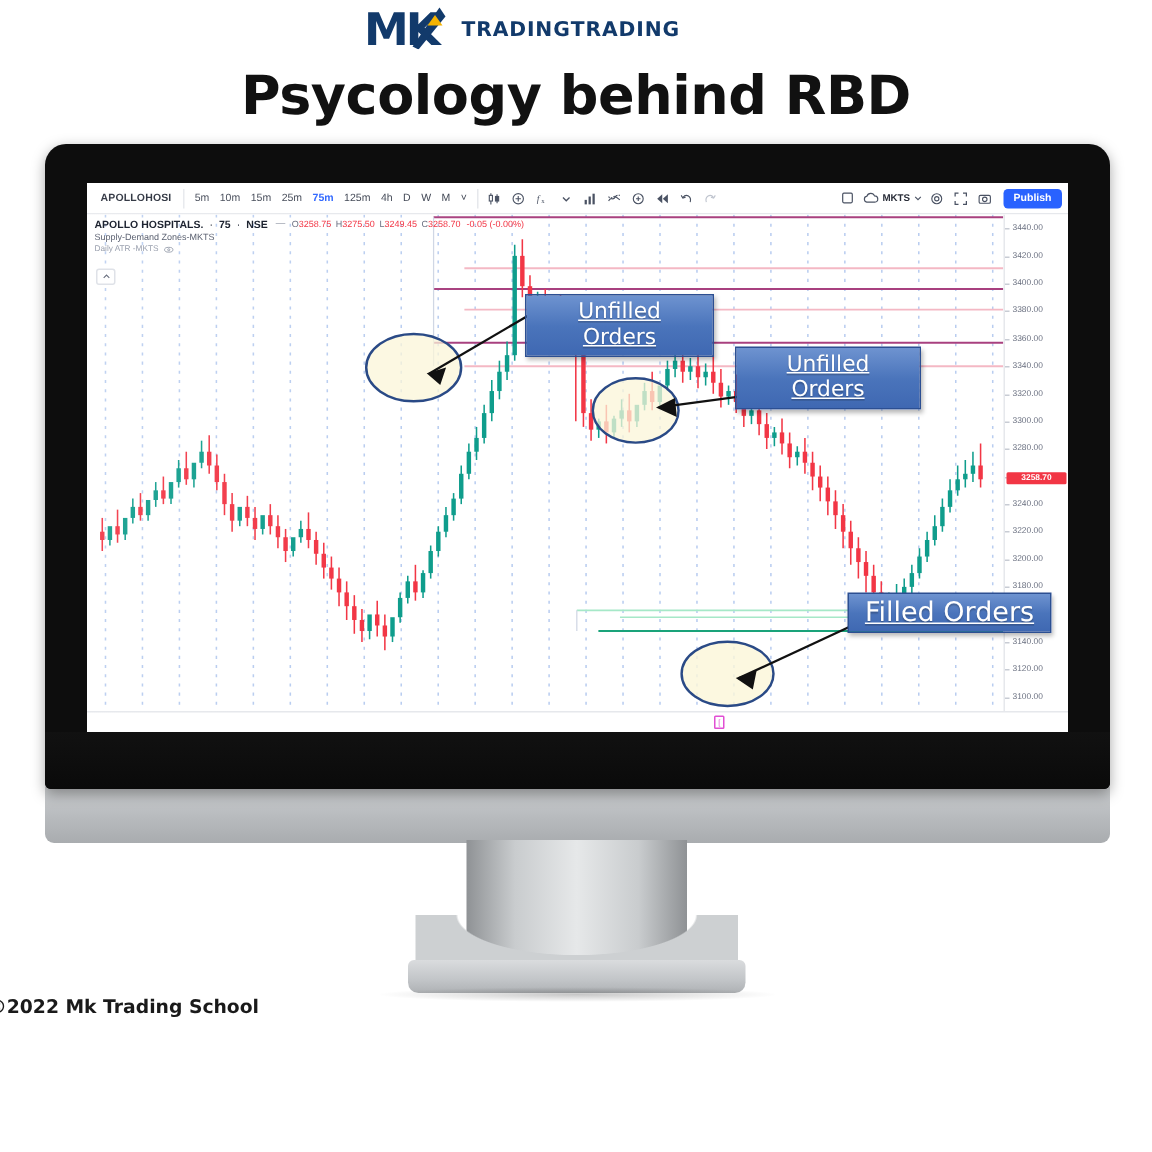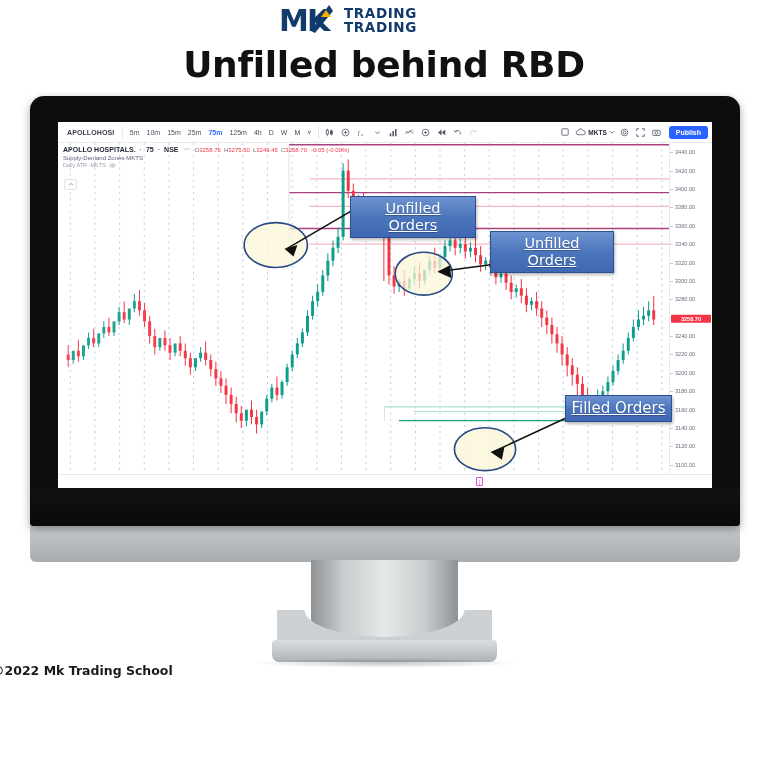--- a/index.html
+++ b/index.html
@@ -21,21 +21,21 @@
   .logo-mk {
     font-family: "DejaVu Sans", sans-serif;
     font-size: 30px; font-weight: 900; color: #123a6b;
     letter-spacing: -2px; line-height: 34px;
     position: absolute; left: 0; top: 0;
   }
   .logo-swoosh {
     position: absolute; left: 30px; top: -1px;
     width: 26px; height: 30px; overflow: hidden;
   }
-  .logo-text { display: flex; flex-direction: column; line-height: 1.02; }
+  .logo-text { display: flex; flex-direction: row; line-height: 1.02; }
   .logo-t1, .logo-t2 {
     font-family: "DejaVu Sans", sans-serif;
     font-size: 13.5px; font-weight: 700; color: #123a6b;
     letter-spacing: .6px; position: relative;
   }
 
   
   .page-title {
     position: absolute; left: 0; top: 44px; width: 768px;
     text-align: center;
@@ -202,21 +202,21 @@
           </svg>
         </span>
       </div>
       <div class="logo-text">
         <span class="logo-t1">TRADING</span>
         <span class="logo-t2">TRADING</span>
       </div>
     </div>
   </div>
 
-  <div class="page-title">Unfilled behind RBD</div>
+  <div class="page-title">Psycology behind RBD</div>
 
   <div class="base-band"></div>
   <div class="neck"></div>
   <div class="foot"></div>
   <div class="foot-shadow"></div>
 
   <div class="monitor">
     <div class="bezel"></div>
     <div class="chin"></div>
 
@@ -671,21 +671,21 @@
               <polygon points="424,303 435,299 433,309"></polygon>
             </g>
           </svg>
 
           <div class="callout" id="callout-0" style="left:292px;top:53px;width:126px;height:42px;font-size:14.5px;">
             <span><span>Unfilled</span><br><span>Orders</span></span>
           </div>
           <div class="callout" id="callout-1" style="left:432px;top:88px;width:124px;height:42px;font-size:14.5px;">
             <span><span>Unfilled</span><br><span>Orders</span></span>
           </div>
-          <div class="callout" id="callout-2" style="left:507px;top:252px;width:107px;height:27px;font-size:15px;">
+          <div class="callout" id="callout-2" style="left:507px;top:252px;width:136px;height:27px;font-size:18px;">
             <span>Filled Orders</span>
           </div>
 
           <div class="price-axis" id="price-axis">
               <div class="tick" style="top: 2.77778%;">3440.00</div>
               <div class="tick" style="top: 8.33333%;">3420.00</div>
               <div class="tick" style="top: 13.8889%;">3400.00</div>
               <div class="tick" style="top: 19.4444%;">3380.00</div>
               <div class="tick" style="top: 25%;">3360.00</div>
               <div class="tick" style="top: 30.5556%;">3340.00</div>

